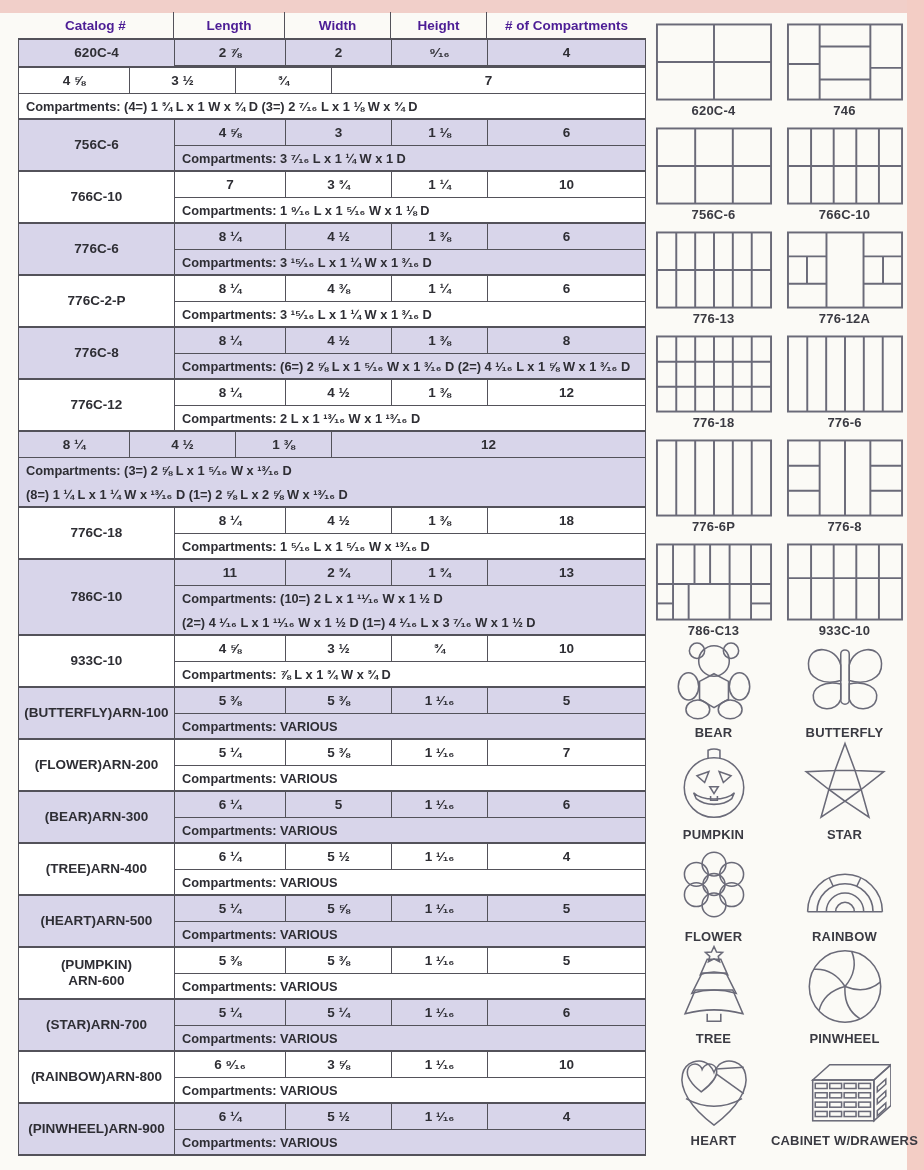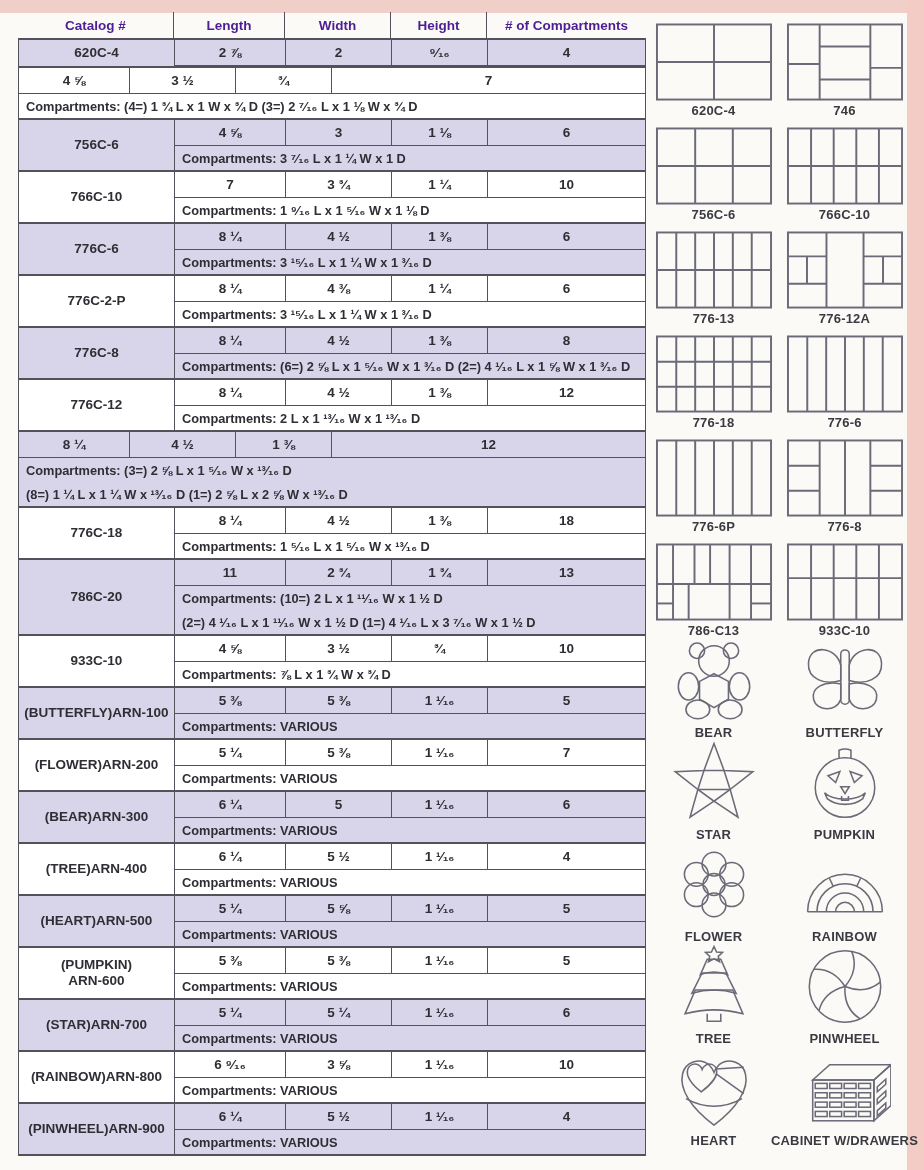--- a/index.html
+++ b/index.html
@@ -175,21 +175,21 @@
           <div class="t-dims">
             <div class="t-dim w-len">8 ¼</div>
             <div class="t-dim w-wid">4 ½</div>
             <div class="t-dim w-hei">1 ⅜</div>
             <div class="t-dim w-cmp">18</div>
           </div>
           <div class="t-comp">Compartments: 1 ⁵⁄₁₆ L x 1 ⁵⁄₁₆ W x ¹³⁄₁₆ D</div>
         </div>
       </div>
       <div class="t-row shaded">
-        <div class="t-cat">786C-20</div>
+        <div class="t-cat">786C-10</div>
         <div class="t-right">
           <div class="t-dims">
             <div class="t-dim w-len">11</div>
             <div class="t-dim w-wid">2 ¾</div>
             <div class="t-dim w-hei">1 ¾</div>
             <div class="t-dim w-cmp">13</div>
           </div>
           <div class="t-comp">Compartments: (10=) 2 L x 1 ¹¹⁄₁₆ W x 1 ½ D</div>
           <div class="t-comp">(2=) 4 ¹⁄₁₆ L x 1 ¹¹⁄₁₆ W x 1 ½ D  (1=) 4 ¹⁄₁₆ L x 3 ⁷⁄₁₆ W x 1 ½ D</div>
         </div>
@@ -495,37 +495,37 @@
           <path d="M55,32 C60,10 92,6 93,30 C94,48 74,56 55,50 Z" fill="none" stroke="#6a6a78" stroke-width="1.8"></path>
           <path d="M45,54 C26,50 10,58 13,72 C16,86 40,88 45,72 Z" fill="none" stroke="#6a6a78" stroke-width="1.8"></path>
           <path d="M55,54 C74,50 90,58 87,72 C84,86 60,88 55,72 Z" fill="none" stroke="#6a6a78" stroke-width="1.8"></path>
         </svg>
         <div class="diag-label">BUTTERFLY</div>
       </div>
     </div>
     <div class="diag-row row-shape">
       <div class="diag-cell">
         <svg viewBox="0 0 100 100" width="92" height="92">
-          <path d="M50,4 L61.8,35.8 L95.7,37.2 L69,58.2 L78.2,90.8 L50,72 L21.8,90.8 L31,58.2 L4.3,37.2 L38.2,35.8 Z" fill="none" stroke="#6a6a78" stroke-width="1.8"></path>
-          <path d="M61.8,35.8 L69,58.2 L50,72 L31,58.2 L38.2,35.8 Z" fill="none" stroke="#6a6a78" stroke-width="1.8"></path>
-          <line x1="31" y1="58.2" x2="69" y2="58.2" fill="none" stroke="#6a6a78" stroke-width="1.8"></line>
-        </svg>
-        <div class="diag-label">STAR</div>
-      </div>
-      <div class="diag-cell">
-        <svg viewBox="0 0 100 100" width="92" height="92">
           <circle cx="50" cy="56" r="35" fill="none" stroke="#6a6a78" stroke-width="1.8"></circle>
           <path d="M43,22 L43,12 Q50,9 57,12 L57,22" fill="none" stroke="#6a6a78" stroke-width="1.8"></path>
           <path d="M30,42 L44,37 L39,50 Z" fill="none" stroke="#6a6a78" stroke-width="1.8"></path>
           <path d="M70,42 L56,37 L61,50 Z" fill="none" stroke="#6a6a78" stroke-width="1.8"></path>
           <path d="M45,55 L55,55 L50,63 Z" fill="none" stroke="#6a6a78" stroke-width="1.8"></path>
           <path d="M26,62 C36,72 64,72 74,62 L71,69 C60,78 40,78 29,69 Z" fill="none" stroke="#6a6a78" stroke-width="1.8"></path>
           <path d="M46,66 L46,71 L54,71 L54,66" fill="none" stroke="#6a6a78" stroke-width="1.8"></path>
         </svg>
         <div class="diag-label">PUMPKIN</div>
+      </div>
+      <div class="diag-cell">
+        <svg viewBox="0 0 100 100" width="92" height="92">
+          <path d="M50,4 L61.8,35.8 L95.7,37.2 L69,58.2 L78.2,90.8 L50,72 L21.8,90.8 L31,58.2 L4.3,37.2 L38.2,35.8 Z" fill="none" stroke="#6a6a78" stroke-width="1.8"></path>
+          <path d="M61.8,35.8 L69,58.2 L50,72 L31,58.2 L38.2,35.8 Z" fill="none" stroke="#6a6a78" stroke-width="1.8"></path>
+          <line x1="31" y1="58.2" x2="69" y2="58.2" fill="none" stroke="#6a6a78" stroke-width="1.8"></line>
+        </svg>
+        <div class="diag-label">STAR</div>
       </div>
     </div>
     <div class="diag-row row-shape">
       <div class="diag-cell">
         <svg viewBox="0 0 100 100" width="92" height="92">
           <circle cx="50" cy="50" r="13" fill="none" stroke="#6a6a78" stroke-width="1.8"></circle>
           <circle cx="50" cy="26" r="14" fill="none" stroke="#6a6a78" stroke-width="1.8"></circle>
           <circle cx="29.2" cy="38" r="14" fill="none" stroke="#6a6a78" stroke-width="1.8"></circle>
           <circle cx="29.2" cy="62" r="14" fill="none" stroke="#6a6a78" stroke-width="1.8"></circle>
           <circle cx="50" cy="74" r="14" fill="none" stroke="#6a6a78" stroke-width="1.8"></circle>

